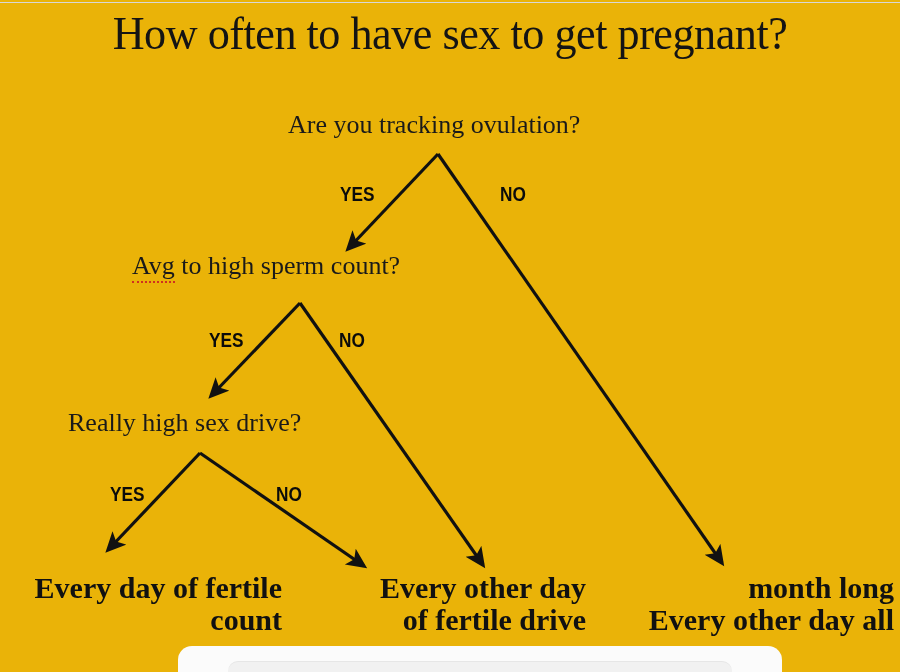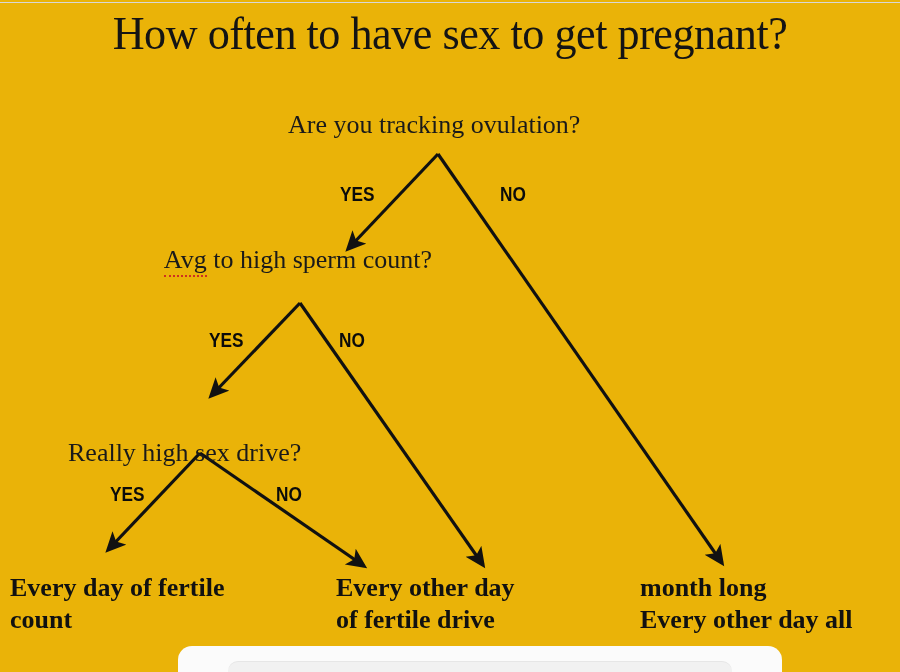--- a/index.html
+++ b/index.html
@@ -86,24 +86,24 @@
     transform: scaleX(0.82);
     transform-origin: left top;
     white-space: nowrap;
   }
 
   
   .answer {
     position: absolute;
     font-family: "Liberation Serif", serif;
     font-weight: 700;
-    font-size: 26px;
+    font-size: 30px;
     line-height: 32px;
     color: #111111;
-    text-align: left;
+    text-align: right;
   }
 
   svg.edges {
     position: absolute;
     left: 0;
     top: 0;
     width: 900px;
     height: 672px;
     overflow: visible;
     pointer-events: none;
@@ -130,23 +130,23 @@
 
     <line x1="300" y1="303" x2="211" y2="396" stroke="#111111" stroke-width="3.2" marker-end="url(#arrowhead)"></line>
     <line x1="300" y1="303" x2="483" y2="565" stroke="#111111" stroke-width="3.2" marker-end="url(#arrowhead)"></line>
 
     <line x1="200" y1="453" x2="108" y2="550" stroke="#111111" stroke-width="3.2" marker-end="url(#arrowhead)"></line>
     <line x1="200" y1="453" x2="364" y2="566" stroke="#111111" stroke-width="3.2" marker-end="url(#arrowhead)"></line>
   </svg>
 
   <div class="question" style="left:288px; top:110px; width:324px;">Are you tracking ovulation?</div>
 
-  <div class="question" style="left:132px; top:245px; width:300px; text-align:right;"><span class="misspelled">Avg</span><span> to high sperm count?</span></div>
+  <div class="question" style="left:132px; top:251px; width:300px; text-align:left;"><span class="misspelled">Avg</span><span> to high sperm count?</span></div>
 
-  <div class="question" style="left:68px; top:438px; width:256px; text-align:left;">Really high sex drive?</div>
+  <div class="question" style="left:68px; top:408px; width:256px; text-align:left;">Really high sex drive?</div>
 
   <div class="edge-label" style="left:340px; top:183px;">YES</div>
   <div class="edge-label" style="left:500px; top:183px;">NO</div>
 
   <div class="edge-label" style="left:209px; top:329px;">YES</div>
   <div class="edge-label" style="left:339px; top:329px;">NO</div>
 
   <div class="edge-label" style="left:110px; top:483px;">YES</div>
   <div class="edge-label" style="left:276px; top:483px;">NO</div>
 

